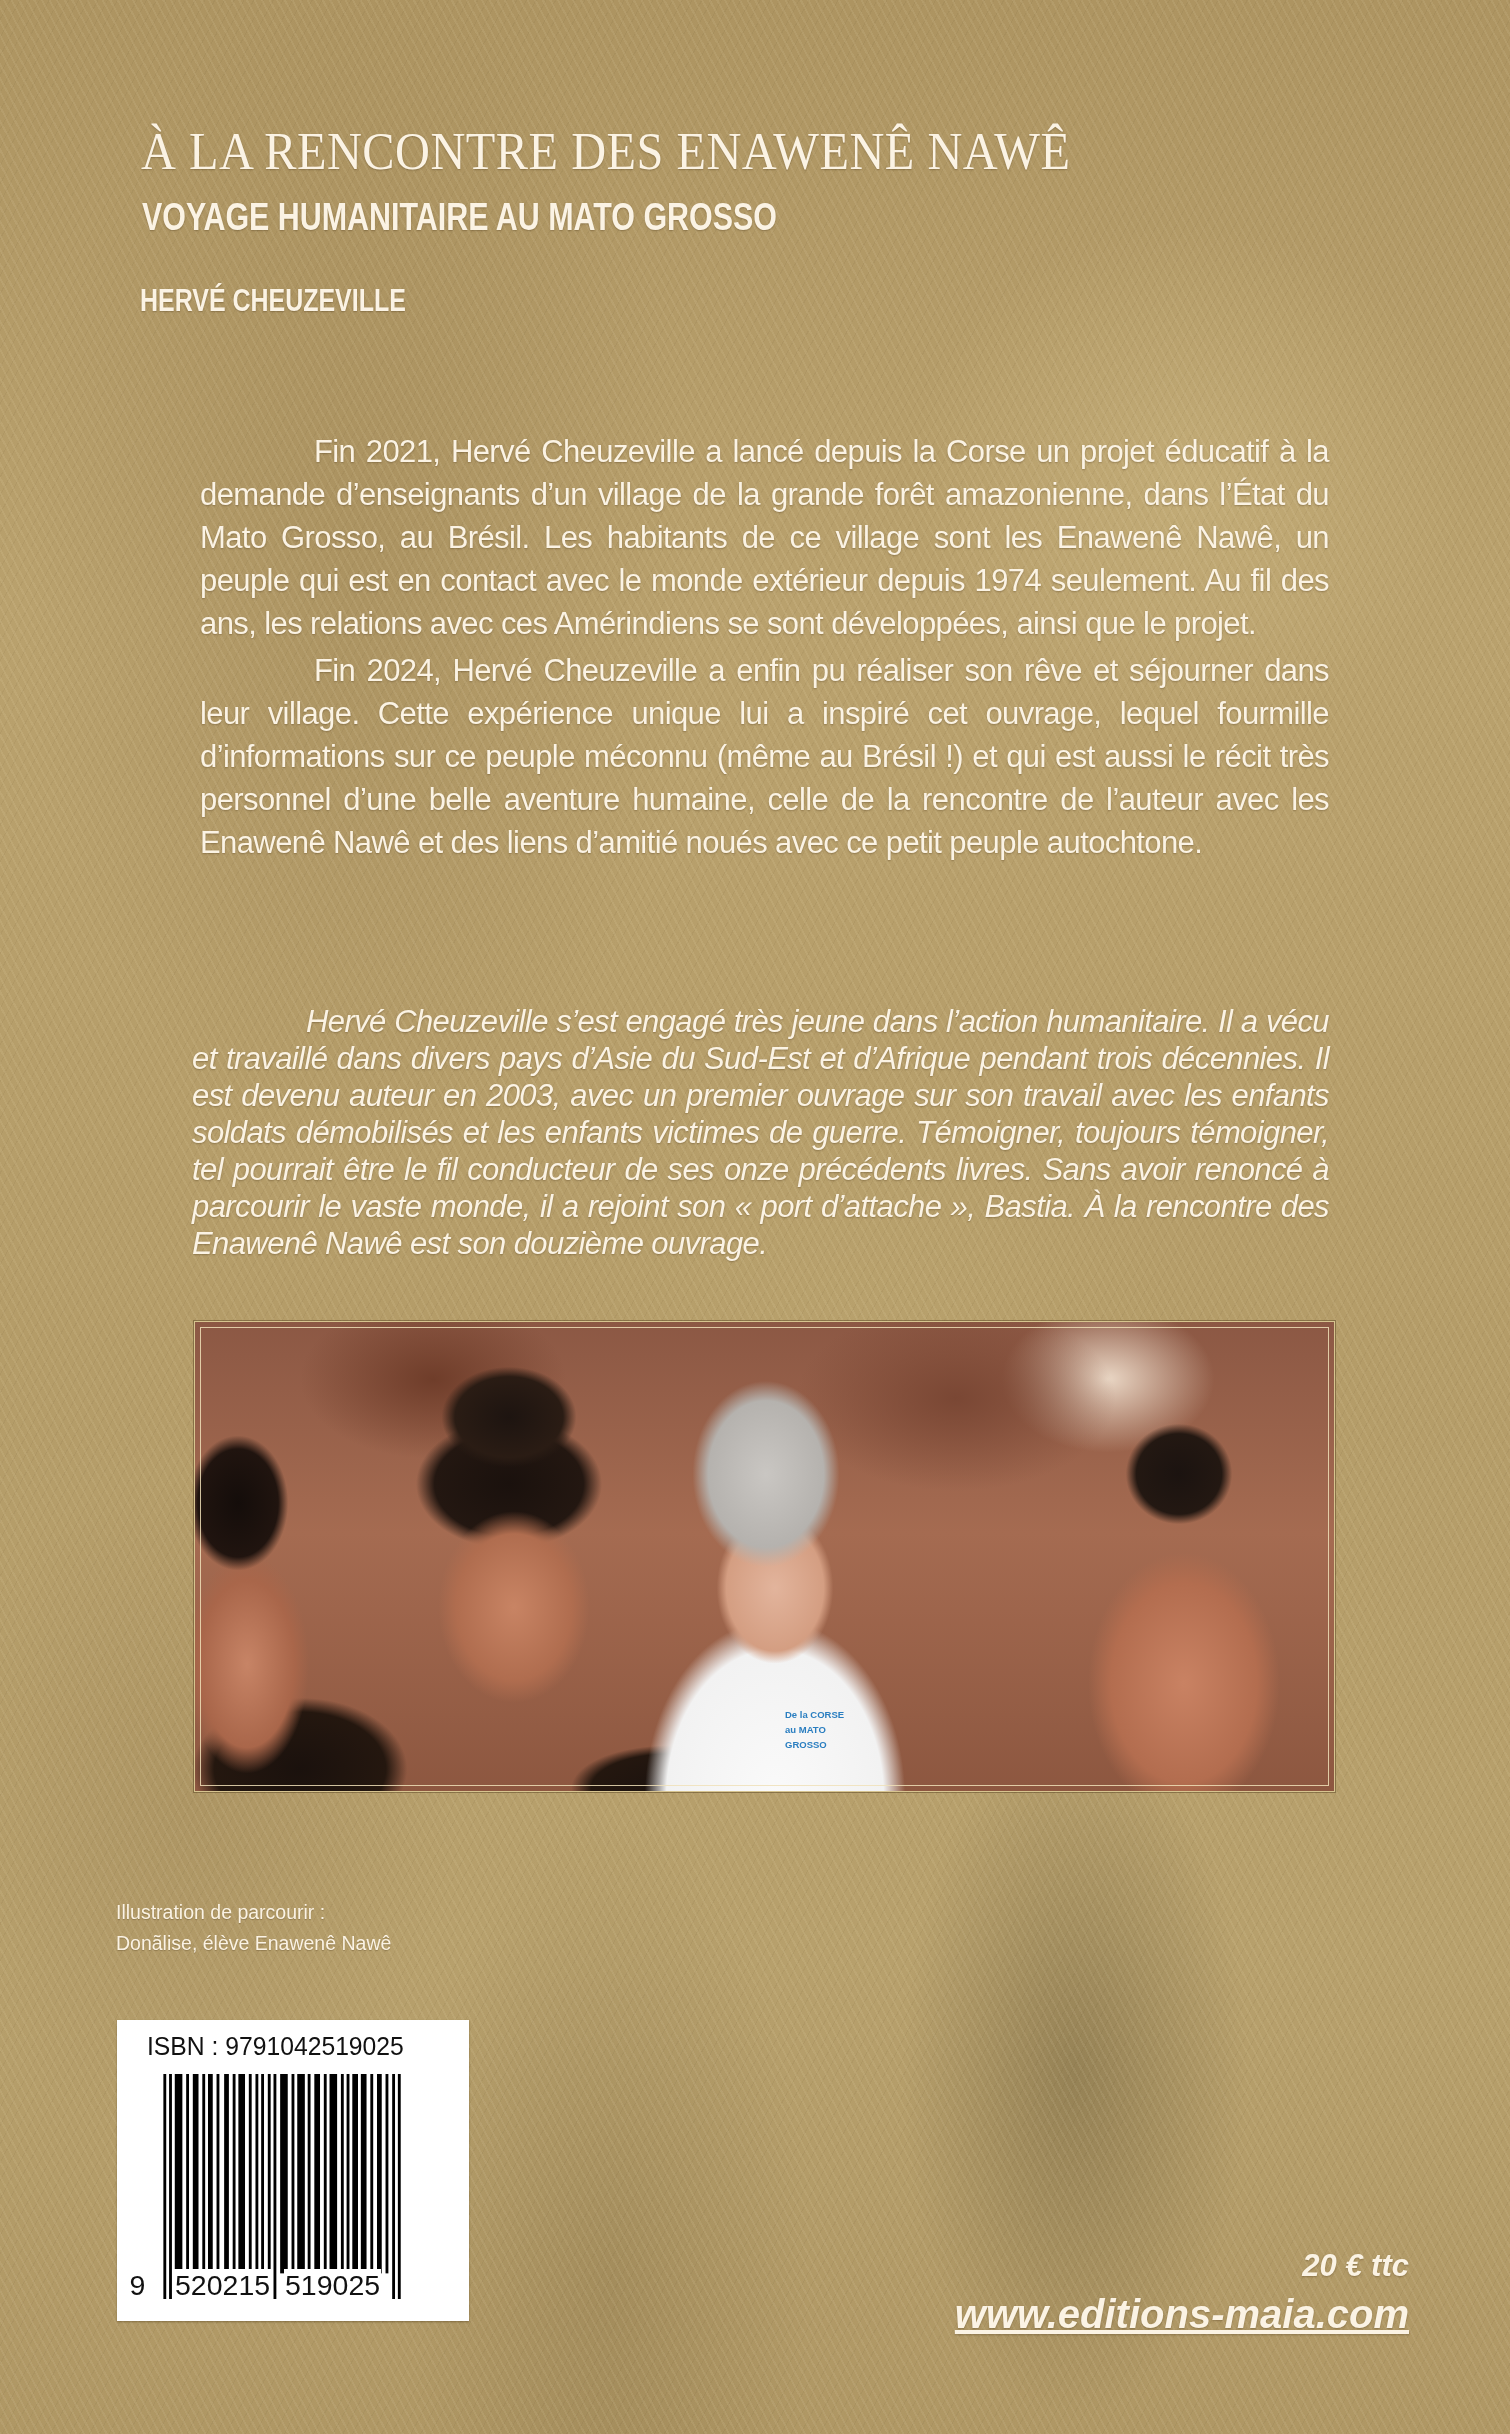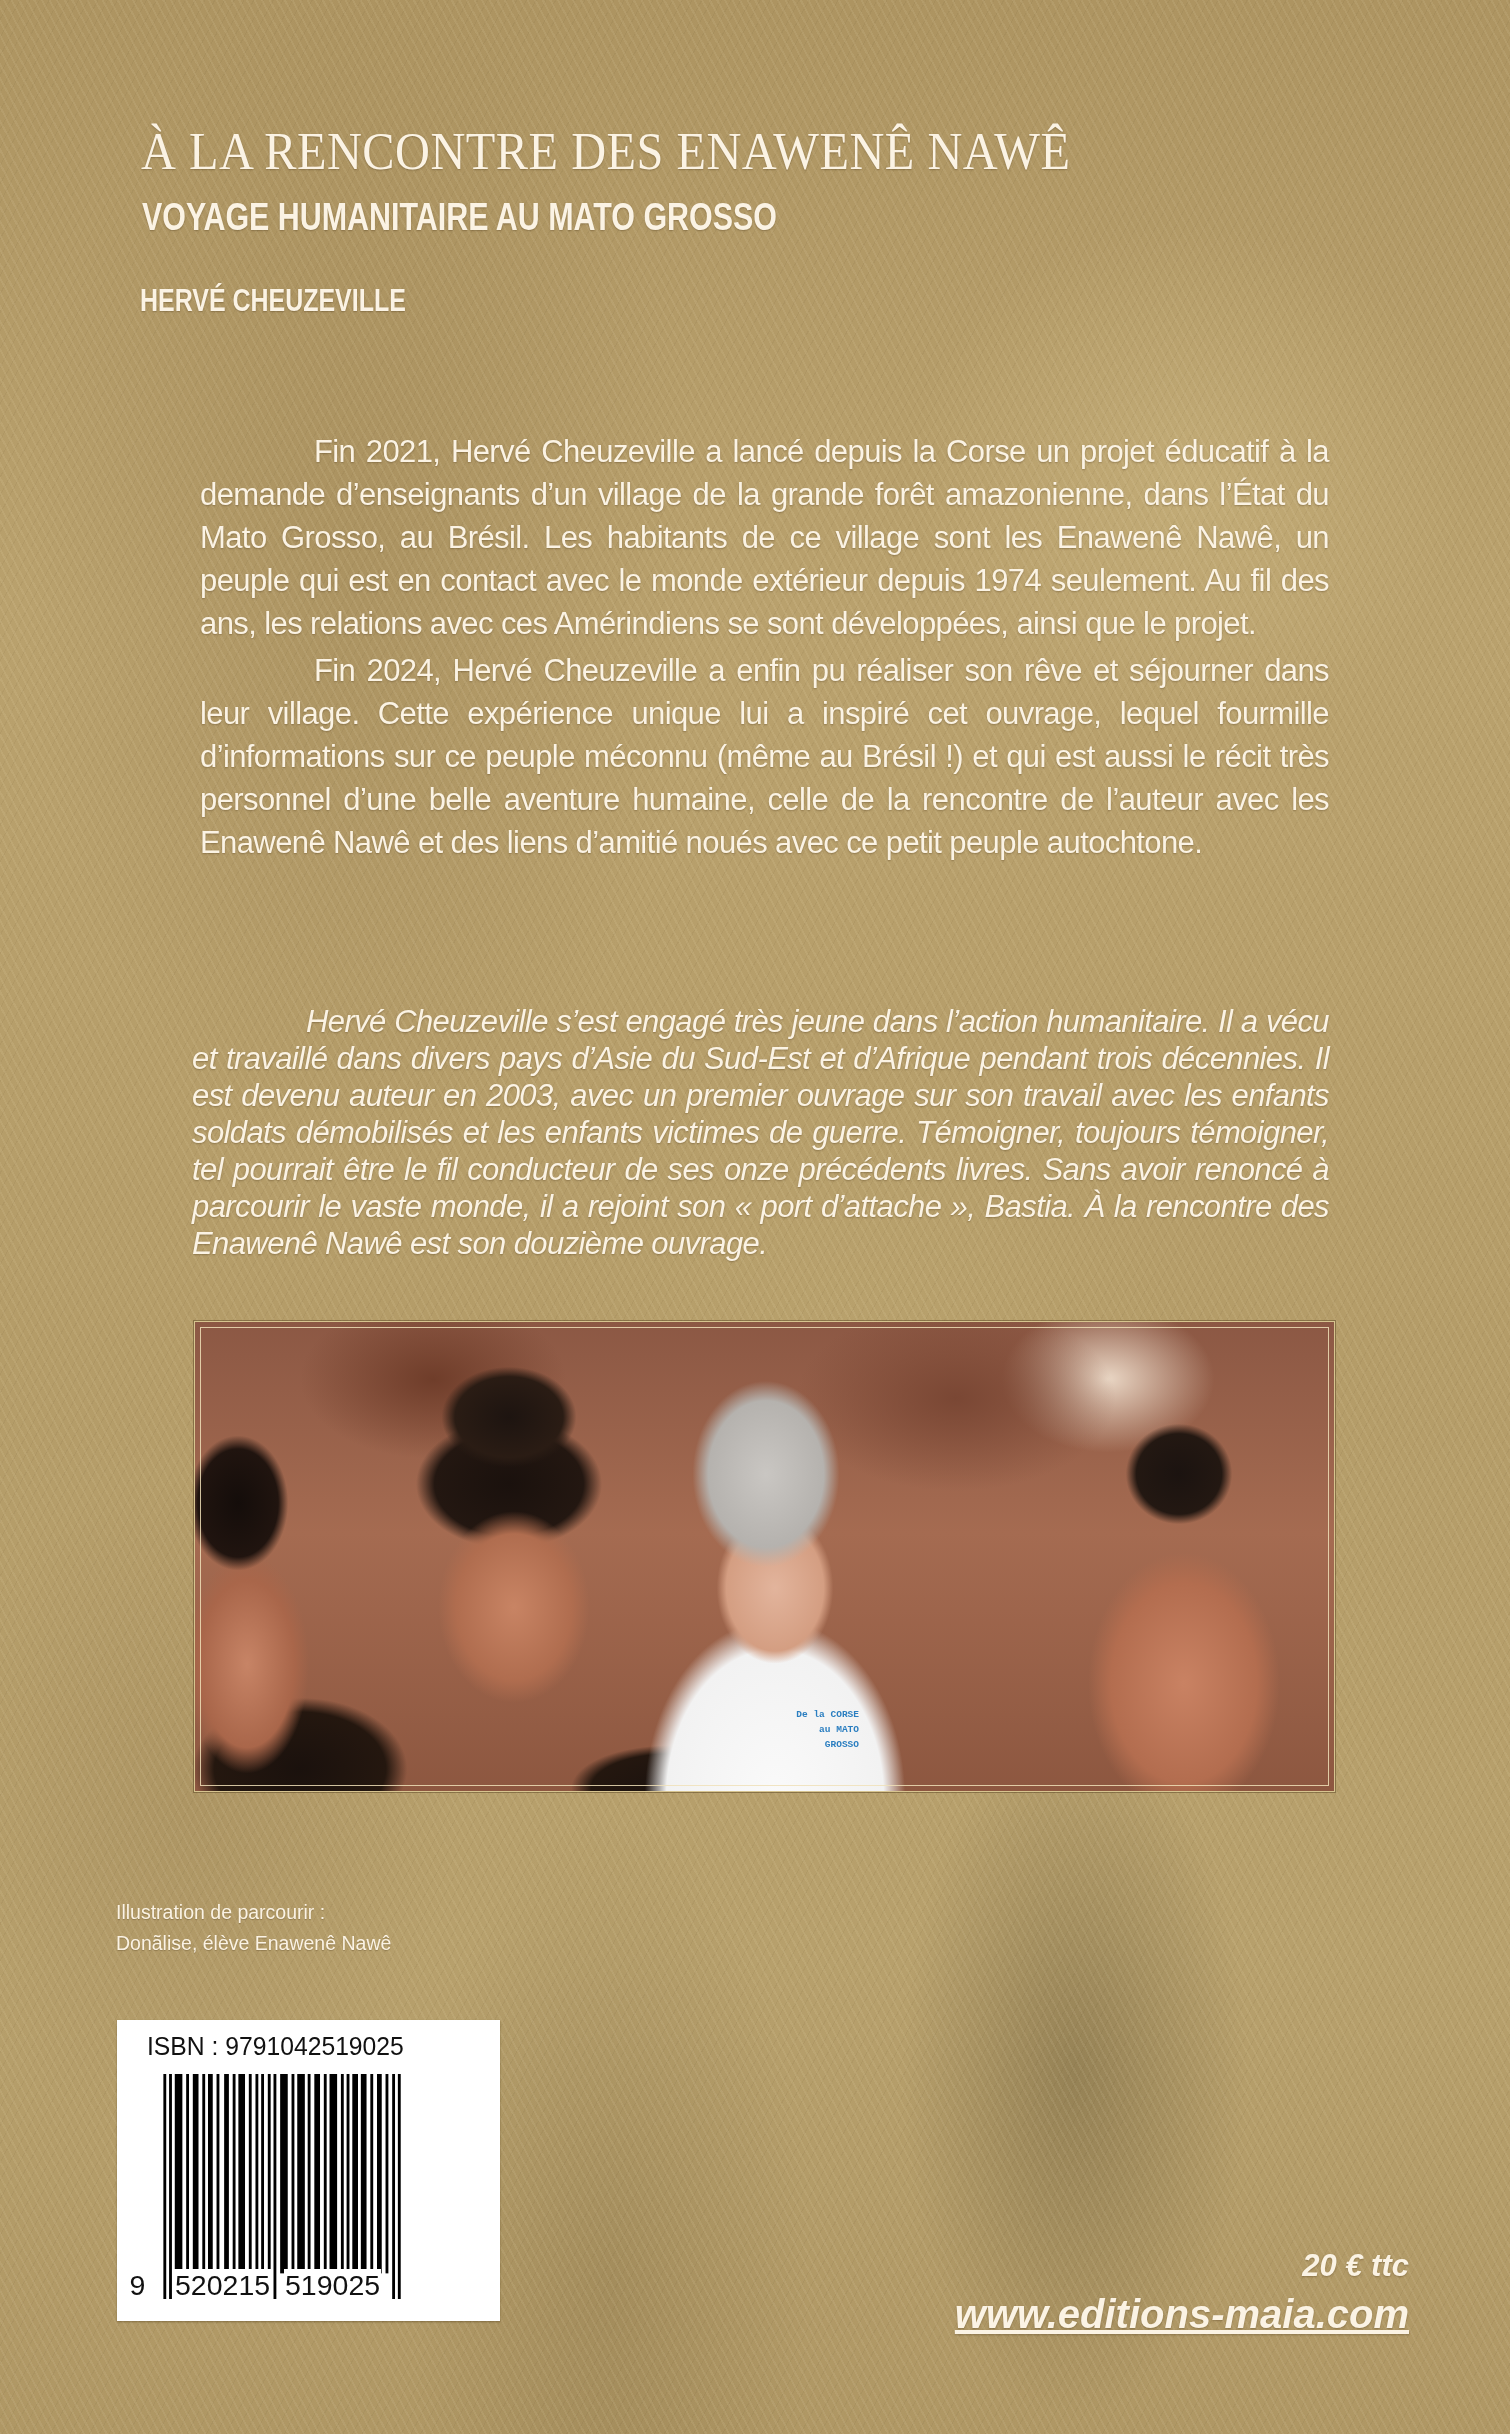--- a/index.html
+++ b/index.html
@@ -80,32 +80,32 @@
       radial-gradient(ellipse 86px 152px at 52px 342px, #c78466 0%, #a9664a 55%, rgba(0,0,0,0) 72%),
       radial-gradient(ellipse 143px 95px at 105px 447px, #1a110d 0%, #24170f 60%, rgba(0,0,0,0) 75%),
       radial-gradient(ellipse 133px 57px at 476px 466px, #1b120e 0%, #24170f 60%, rgba(0,0,0,0) 75%),
       radial-gradient(ellipse 190px 114px at 238px 57px, #6f3d2a 0%, rgba(111,61,42,0) 70%),
       radial-gradient(ellipse 228px 133px at 761px 76px, #7a4734 0%, rgba(122,71,52,0) 70%),
       radial-gradient(ellipse 152px 105px at 913px 57px, #e9d6c4 0%, rgba(233,214,196,0) 70%),
       linear-gradient(180deg, #8c5844 0%, #a56b51 45%, #8d5740 100%);
   }
   .photo-caption-tee {
     position: absolute; left: 590px; top: 385px; width: 74px; height: 67px;
-    font-family: Liberation Mono, monospace; font-weight: bold; font-size: 9.5px; line-height: 15px;
-    color: #2a7ec0; text-align: right;
+    font-family: Liberation Sans, sans-serif; font-weight: bold; font-size: 9.5px; line-height: 15px;
+    color: #2a7ec0; text-align: left;
   }
 
   .credit {
     left: 116px; top: 1897px;
     font-size: 19.5px; line-height: 31px; font-family: "Liberation Sans", sans-serif;
     text-shadow: 0 1px 1px rgba(70,50,20,0.3);
   }
 
   .isbn-box {
-    position: absolute; left: 117px; top: 2020px; width: 383px; height: 301px;
+    position: absolute; left: 117px; top: 2020px; width: 352px; height: 301px;
     background: #ffffff; box-shadow: 0 1px 1.9px rgba(60,40,10,0.4);
   }
   .isbn-text {
     position: absolute; left: 30px; top: 11.4px; font-size: 26px; color: #111111;
     font-family: "Liberation Sans", sans-serif; white-space: nowrap;
     transform: scaleX(0.95); transform-origin: left;
   }
   .barcode {
     position: absolute; left: 33px; top: 54px; width: 266px; height: 225px;
   }

